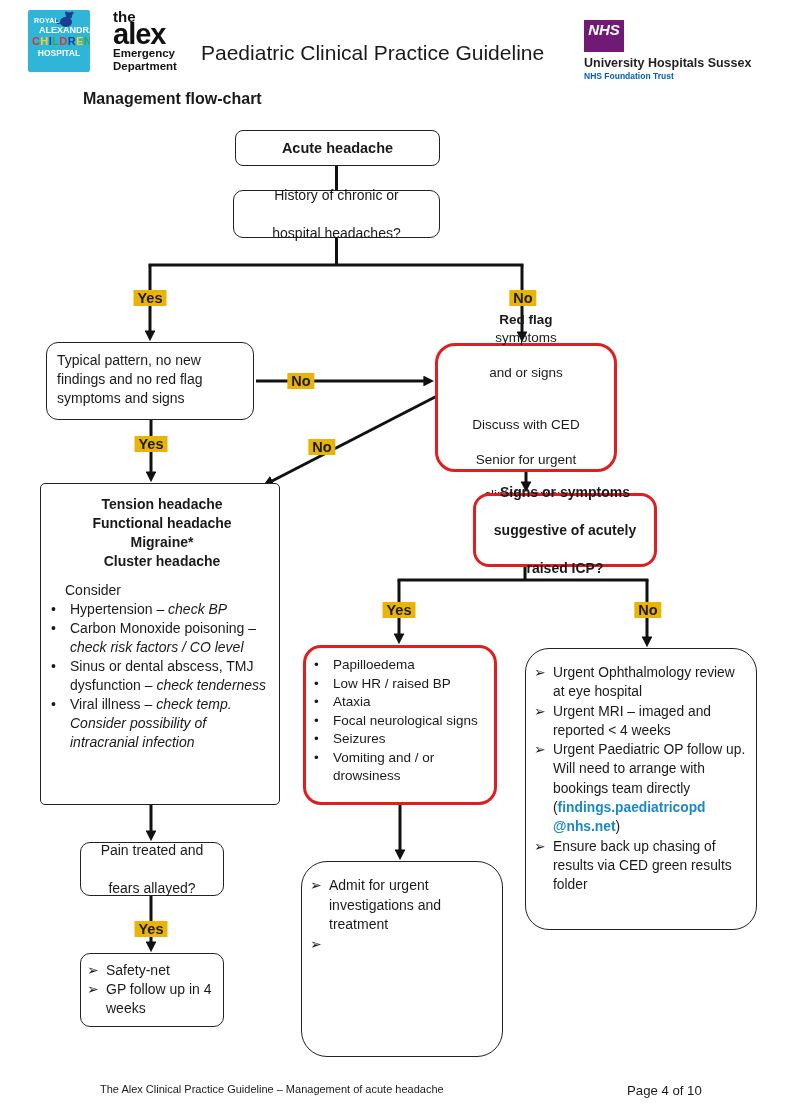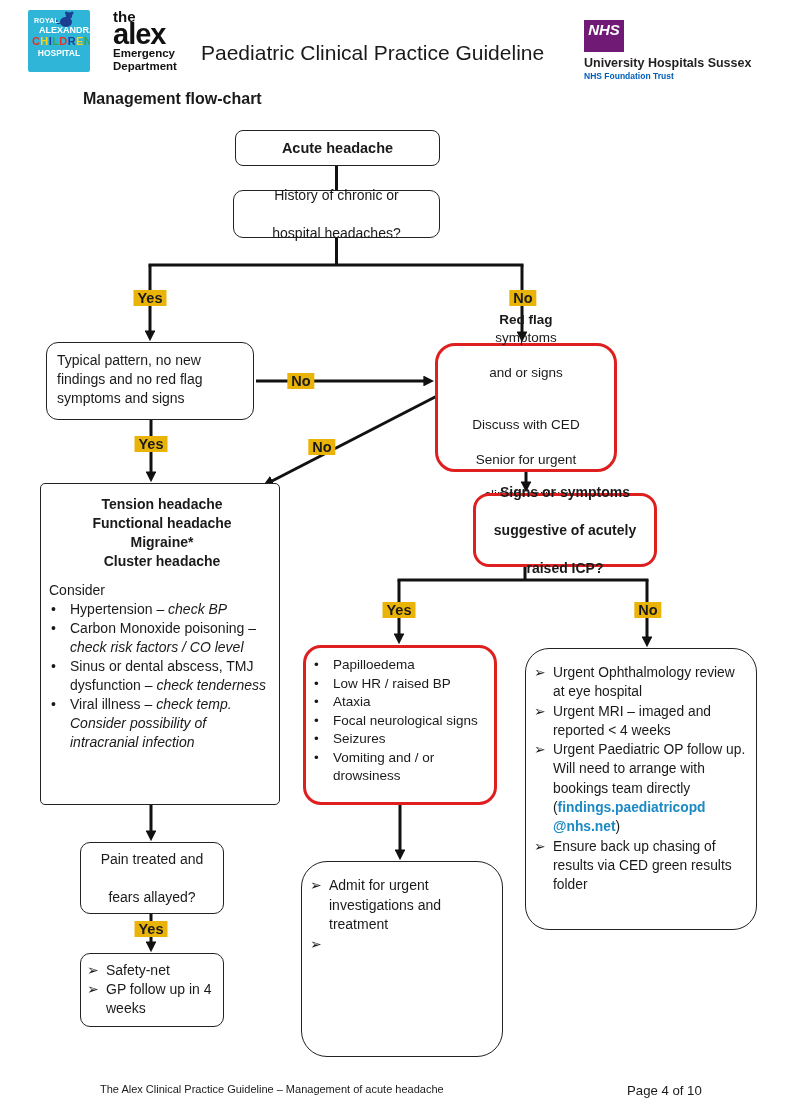--- a/index.html
+++ b/index.html
@@ -130,21 +130,21 @@
   <div class="box rbox ctr" style="left:433px;top:493px;width:184px;height:74px;border-radius:16px;font-weight:bold;padding:16px;margin-left:40px;">
       <span>Signs or symptoms</span>
       <br>
       <span>suggestive of acutely</span>
       <br>
       <span>raised ICP?</span>
     </div>
 
   <div class="box" style="left:40px;top:483px;width:240px;height:322px;border-radius:5px;padding:11px 4px 8px 8px;">
     <div style="text-align:center;font-weight:bold;line-height:19px;"><span>Tension headache</span><br><span>Functional headache</span><br><span>Migraine*</span><br><span>Cluster headache</span></div>
-    <div style="margin:10px 0 0 0;">Consider</div>
+    <div style="margin:10px 0 0 16px;">Consider</div>
     <div class="blist" style="margin-left:2px;">
         <div class="li">
           <span class="mk">•</span>
           <span class="tx"><span>Hypertension – </span><span class="i">check BP</span></span>
         </div>
         <div class="li">
           <span class="mk">•</span>
           <span class="tx"><span>Carbon Monoxide poisoning – </span><span class="i">check risk factors / CO level</span></span>
         </div>
         <div class="li">
@@ -201,21 +201,21 @@
           <span class="mk">➢</span>
           <span class="tx"><span>Urgent Paediatric OP follow up. Will need to arrange with bookings team directly</span><br><span>(</span><span class="link">findings.paediatricopd</span><br><span class="link">@nhs.net</span><span>)</span></span>
         </div>
         <div class="li">
           <span class="mk">➢</span>
           <span class="tx"><span>Ensure back up chasing of results via CED green results folder</span></span>
         </div>
       </div>
   </div>
 
-  <div class="box ctr" style="left:80px;top:842px;width:144px;height:72px;border-radius:10px;">
+  <div class="box ctr" style="left:80px;top:842px;width:144px;height:54px;border-radius:10px;">
       <span>Pain treated and</span>
       <br>
       <span>fears allayed?</span>
     </div>
 
   <div class="box" style="left:80px;top:953px;width:144px;height:74px;border-radius:10px;padding:7px 2px 2px 6px;">
     <div class="blist">
         <div class="li">
           <span class="mk">➢</span>
           <span class="tx"><span>Safety-net</span></span>

